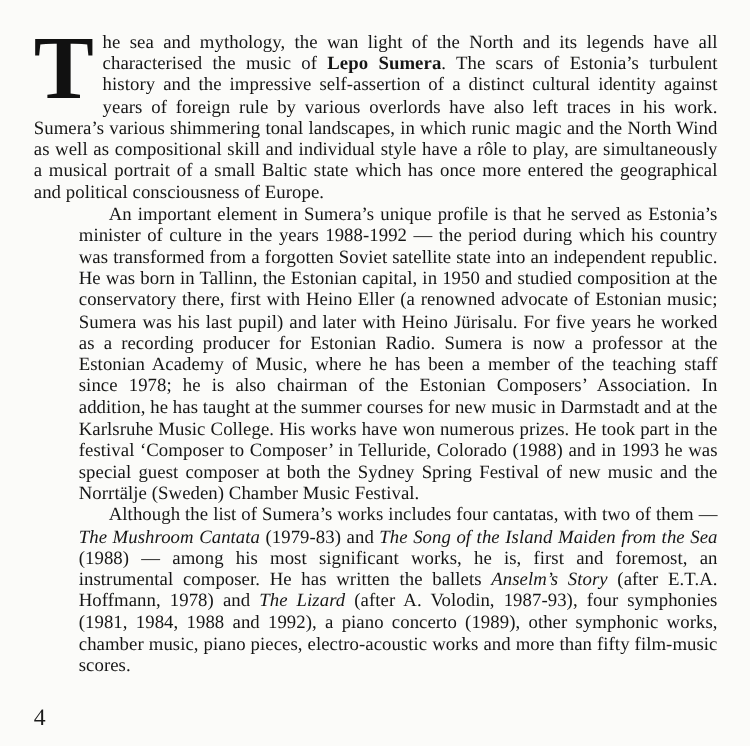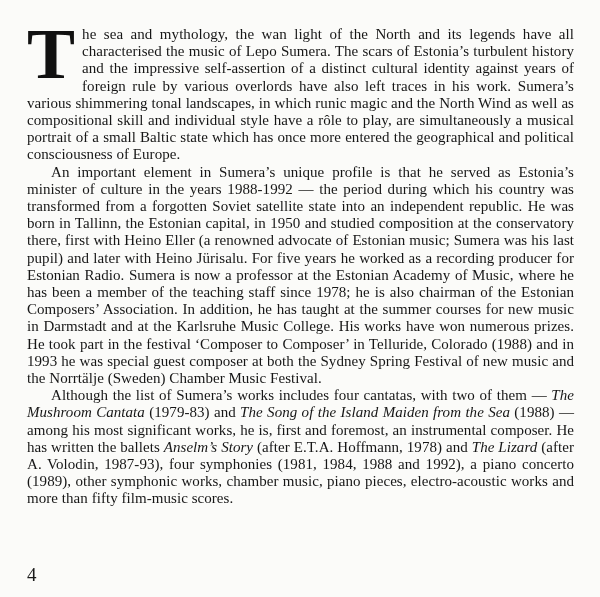--- a/index.html
+++ b/index.html
@@ -24,30 +24,31 @@
     line-height: 17.2px;
     text-align: justify;
     letter-spacing: 0.05px;
   }
   .para {
     margin: 0;
     text-align: justify;
   }
   .para.indent {
     text-indent: 24px;
+    margin-left: 36px;
   }
   .dropcap {
     float: left;
     font-size: 72px;
     line-height: 0.72;
     padding: 3px 7px 0 0;
     font-weight: 700;
     color: #111;
   }
-  .b { font-weight: 400; }
+  .b { font-weight: 700; }
   .i { font-style: italic; }
   .pagenum {
     position: absolute;
     left: 27px;
     bottom: 13px;
     font-size: 19px;
     line-height: 1;
     color: #1a1a1a;
   }
 </style>

